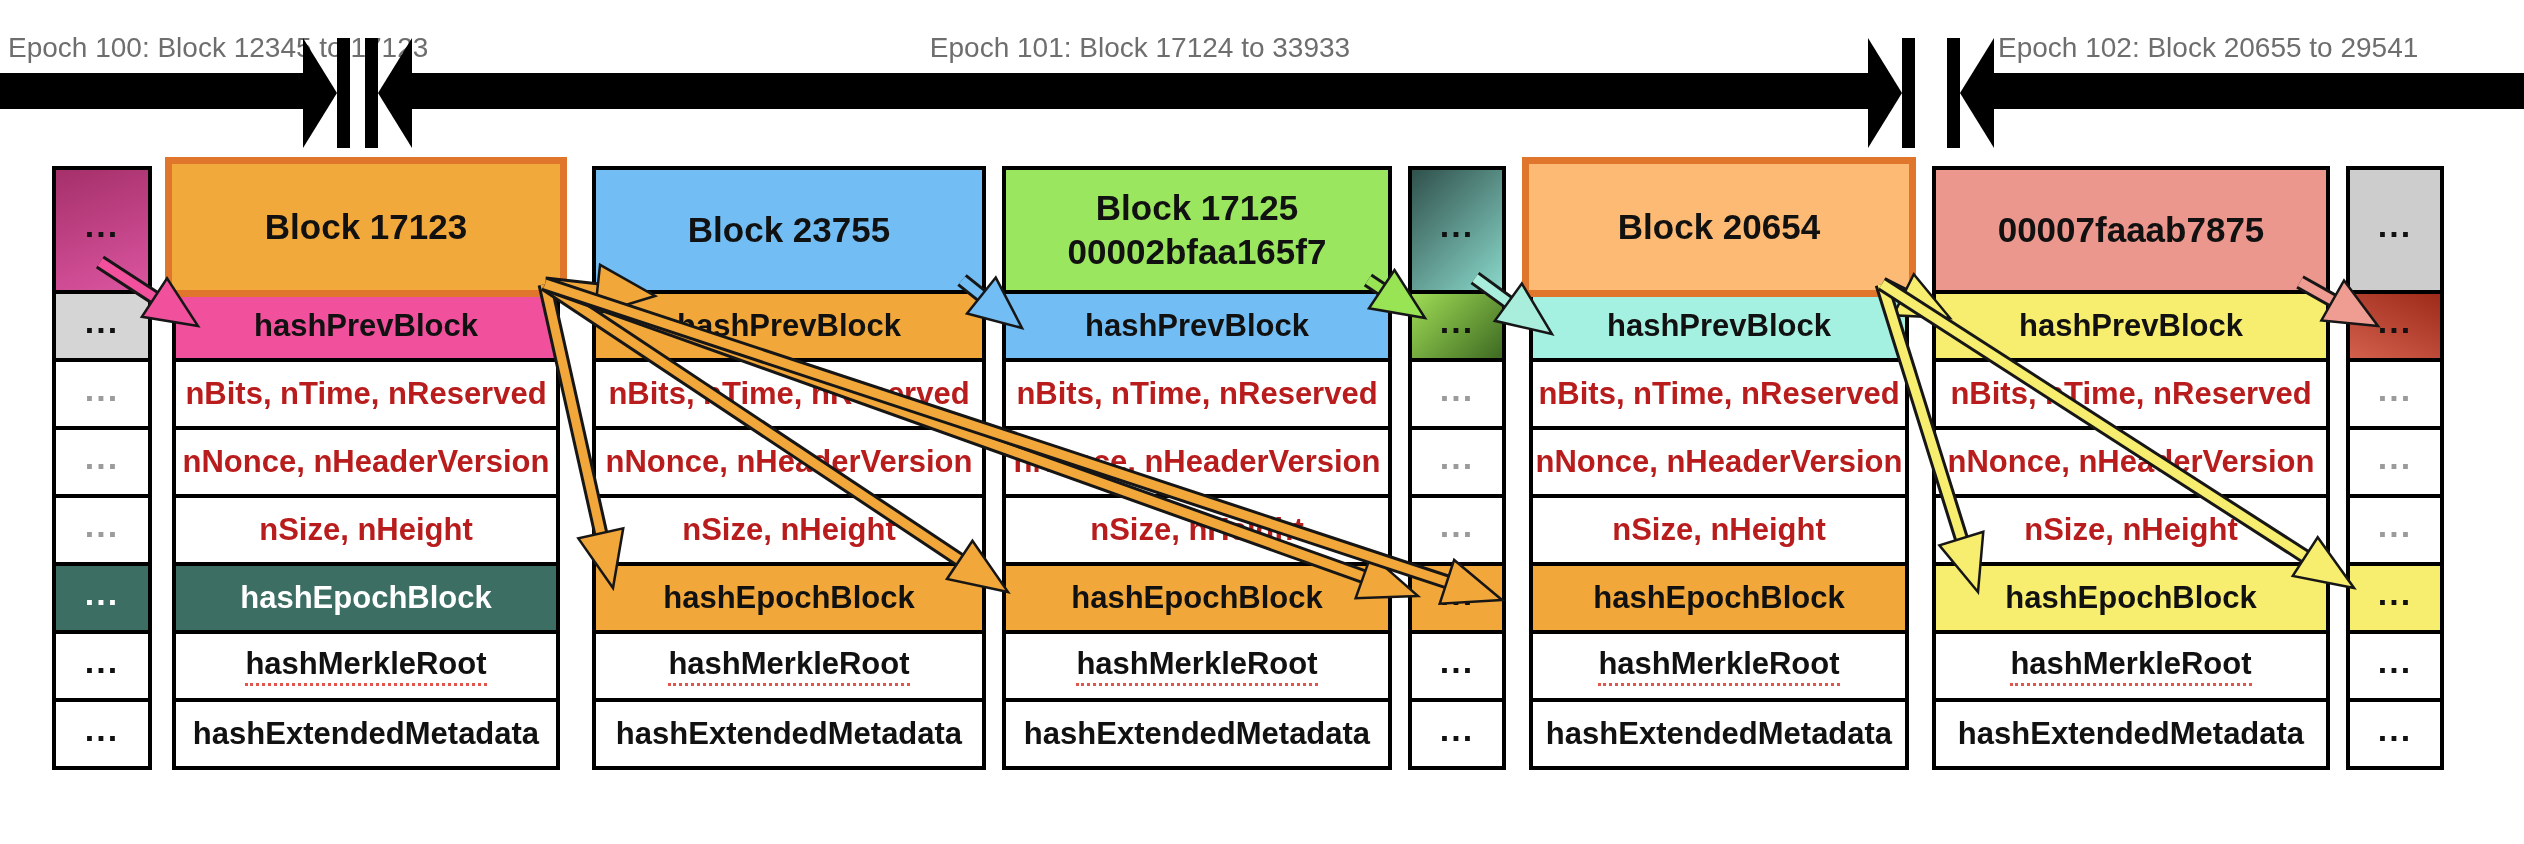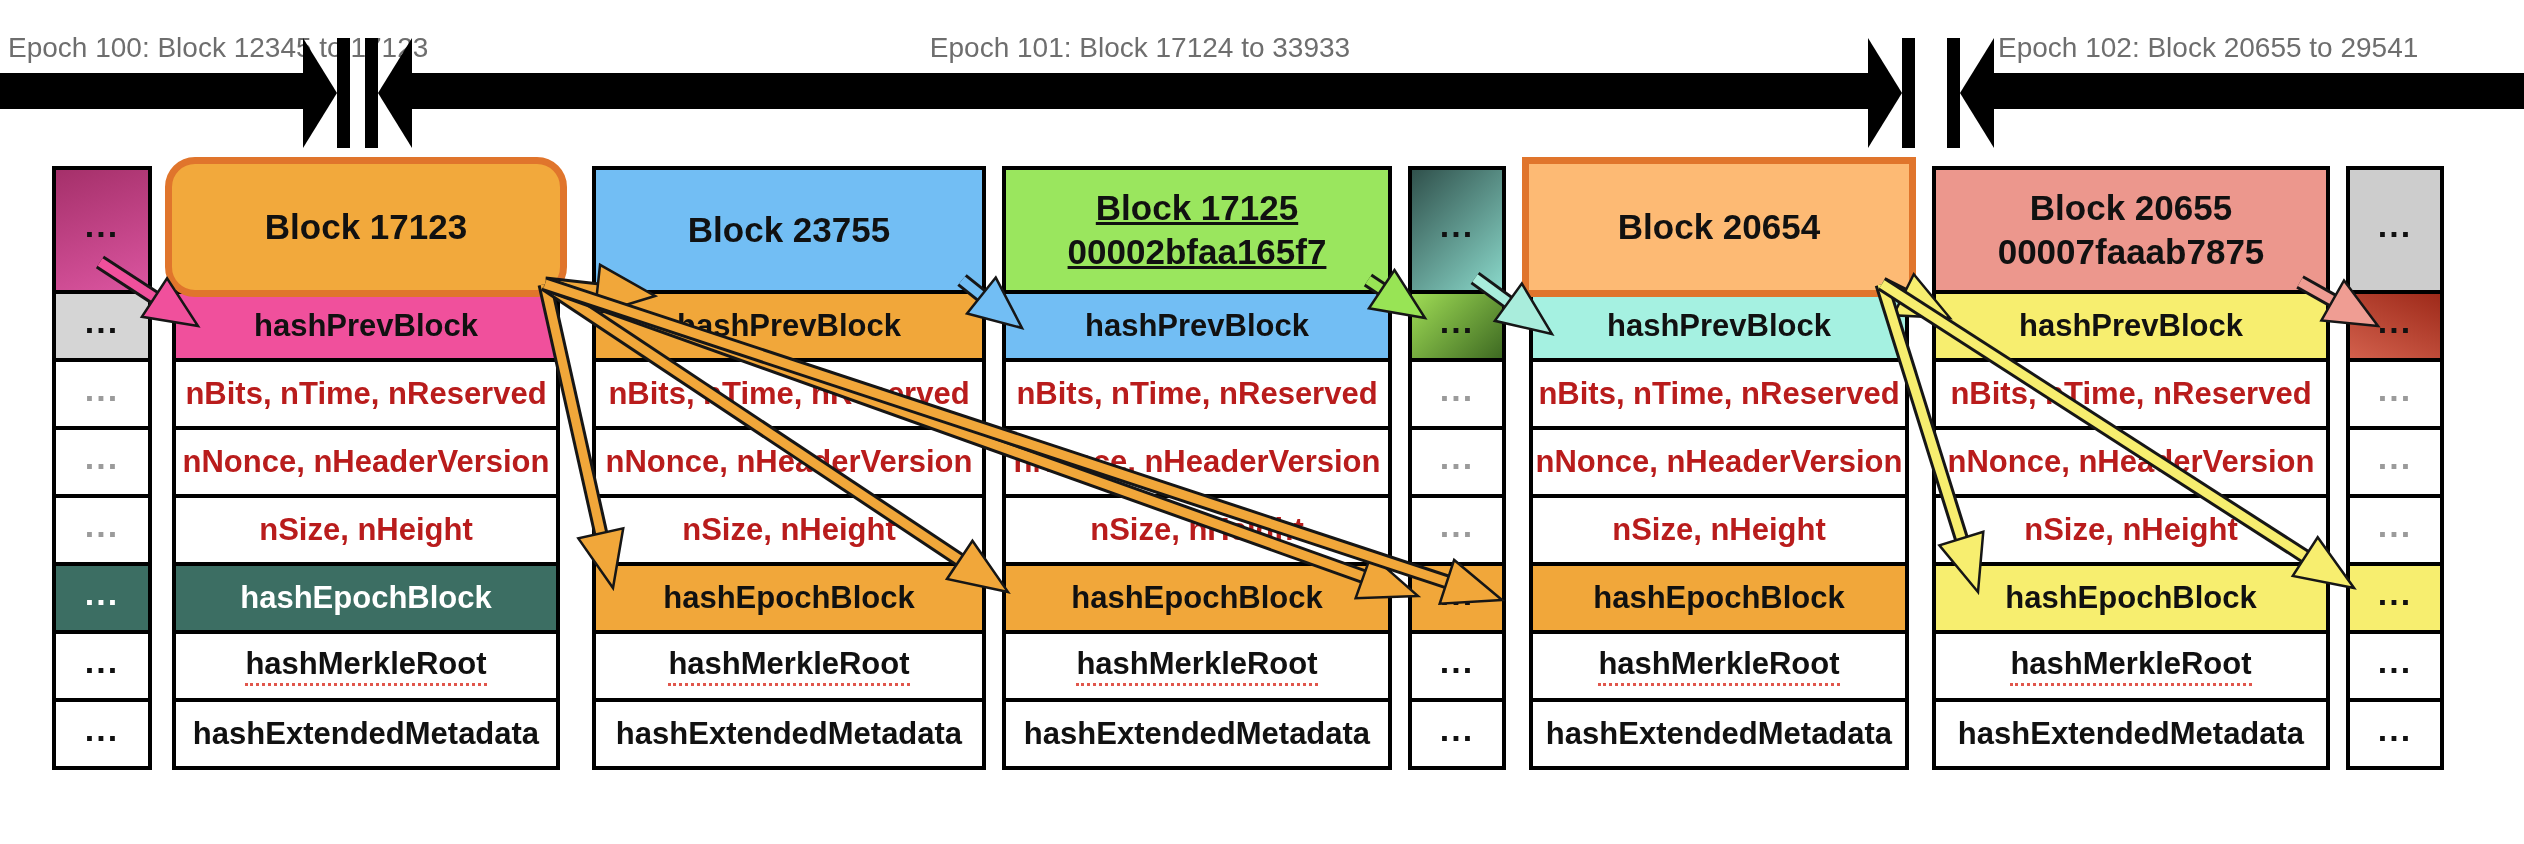--- a/index.html
+++ b/index.html
@@ -9,21 +9,21 @@
                color:#6E6E6E;white-space:nowrap;}
   .col{position:absolute;top:166px;}
   .cell{position:absolute;left:0;width:100%;box-sizing:border-box;border:4px solid #000;
         display:flex;align-items:center;justify-content:center;text-align:center;
         font-weight:700;color:#111;}
   .cell.rowc{font-size:31px;}
   .cell.hdrc{font-size:35px;line-height:44px;flex-direction:column;}
   .dots{font-size:34px;letter-spacing:2px;padding-bottom:10px;}
   .bg-white{background:#fff;}
   .bg-orange{background:#F1A73A;}
-  .bg-orange-h{background:#F2A93C;border-radius:30px;}
+  .bg-orange-h{background:#F2A93C;}
   .bg-pink{background:#F0509C;}
   .bg-blue{background:#72BEF4;}
   .bg-green{background:#9AE65E;}
   .bg-yellow-h{background:#fdba74;}
   .bg-yellowrow{background:#F7EE6F;}
   .bg-turquoise{background:#A5F1E1;}
   .bg-salmon{background:#EC978D;}
   .bg-teal{background:#3C6E63;color:#fff;}
   .bg-gray{background:#D5D5D5;}
   .bg-graylight{background:#CDCDCD;}
@@ -183,21 +183,21 @@
         <span>hashEpochBlock</span>
       </div>
       <div class="cell rowc bg-white" style="top: 464px; height: 72px;">
         <span class="merkle-u">hashMerkleRoot</span>
       </div>
       <div class="cell rowc bg-white" style="top: 532px; height: 72px;">
         <span>hashExtendedMetadata</span>
       </div>
     </div>
     <div class="col" style="left: 1002px; width: 390px;">
-      <div class="cell hdrc bg-green" style="top: 0px; height: 128px; text-decoration: underline;">
+      <div class="cell hdrc bg-green" style="top: 0px; height: 128px;">
         <div>Block 17125</div>
         <div>00002bfaa165f7</div>
       </div>
       <div class="cell rowc bg-blue" style="top: 124px; height: 72px;">
         <span>hashPrevBlock</span>
       </div>
       <div class="cell rowc bg-white muted" style="top: 192px; height: 72px;">
         <span>nBits, nTime, nReserved</span>
       </div>
       <div class="cell rowc bg-white muted" style="top: 260px; height: 72px;">
@@ -247,21 +247,20 @@
       </div>
       <div class="cell rowc bg-white" style="top: 532px; height: 72px;">
         <span>hashExtendedMetadata</span>
       </div>
     </div>
     <div class="epoch-hl bg-yellow-h" style="left: 1522px; width: 394px;">
       <div>Block 20654</div>
     </div>
     <div class="col" style="left: 1932px; width: 398px;">
       <div class="cell hdrc bg-salmon" style="top: 0px; height: 128px;">
-        <div>Block 20655</div>
         <div>00007faaab7875</div>
       </div>
       <div class="cell rowc bg-yellowrow" style="top: 124px; height: 72px;">
         <span>hashPrevBlock</span>
       </div>
       <div class="cell rowc bg-white muted" style="top: 192px; height: 72px;">
         <span>nBits, nTime, nReserved</span>
       </div>
       <div class="cell rowc bg-white muted" style="top: 260px; height: 72px;">
         <span>nNonce, nHeaderVersion</span>

